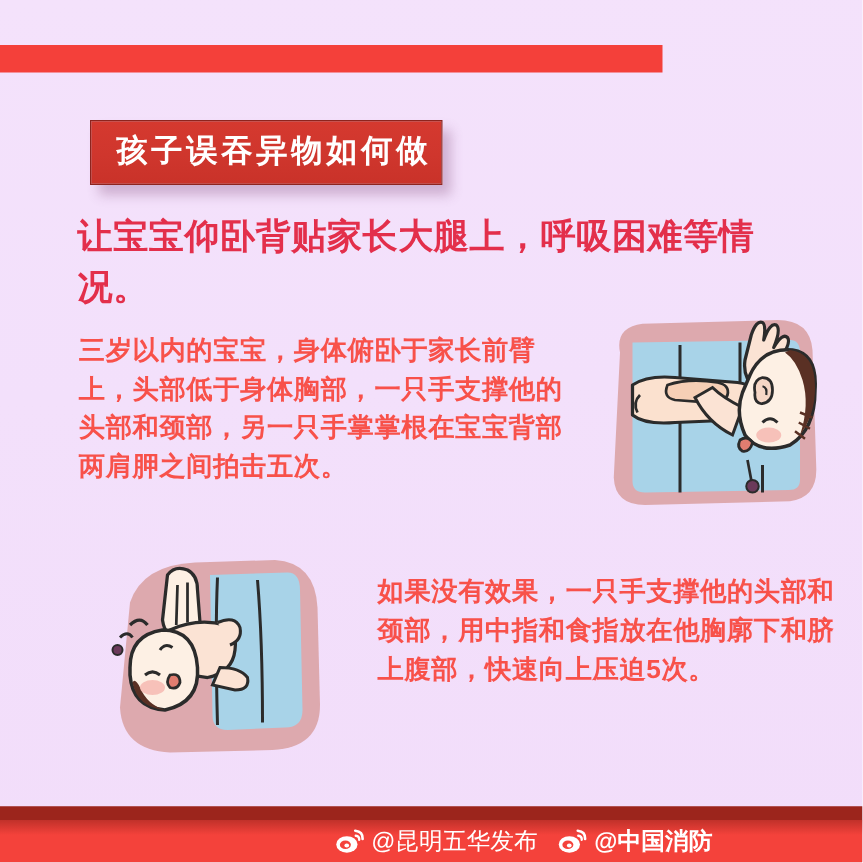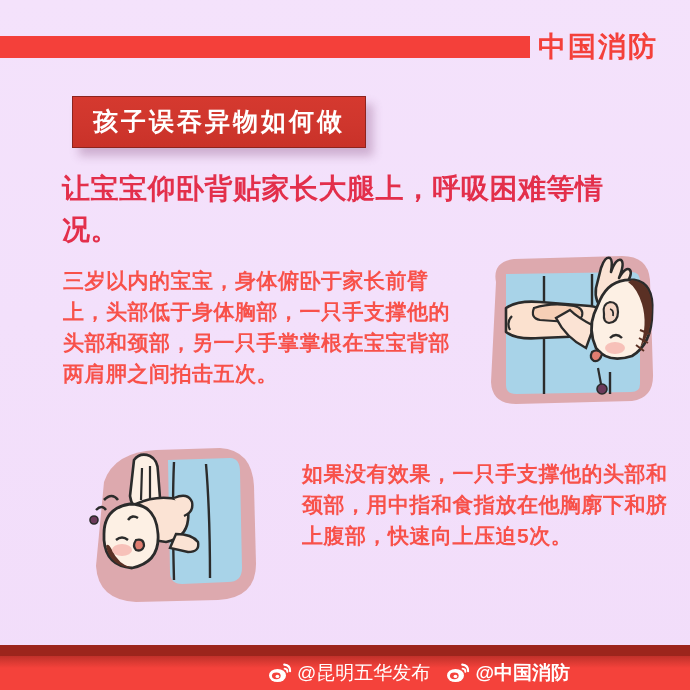--- a/index.html
+++ b/index.html
@@ -47,21 +47,21 @@
     color: #f4403a;
     line-height: 36px;
     white-space: nowrap;
   }
 
   
   .title-banner {
     position: absolute;
     left: 72px;
     top: 96px;
-    padding: 9px 20px 11px 20px;
+    padding: 9px 8px 11px 20px;
     background: linear-gradient(180deg, #d5392f 0%, #cf362d 55%, #c93229 100%);
     border: 1px solid #8d241e;
     box-shadow: 7px 8px 9px rgba(120, 60, 110, 0.30);
     box-sizing: border-box;
   }
   .title-banner-text {
     font-size: 25px;
     font-weight: bold;
     color: #ffffff;
     letter-spacing: 3px;
@@ -182,21 +182,20 @@
     display: block;
   }
 </style>
 </head>
 <body>
 
 <div id="poster">
 
   <div class="topbar-wrap">
     <div class="topbar-rule"></div>
-    <div class="topbar-brand">中国消防</div>
   </div>
 
   <div class="title-banner">
     <div class="title-banner-text">孩子误吞异物如何做</div>
   </div>
 
   <div class="lead">让宝宝仰卧背贴家长大腿上，呼吸困难等情况。</div>
 
   <div class="para para-1">三岁以内的宝宝，身体俯卧于家长前臂上，头部低于身体胸部，一只手支撑他的头部和颈部，另一只手掌掌根在宝宝背部两肩胛之间拍击五次。</div>
 

